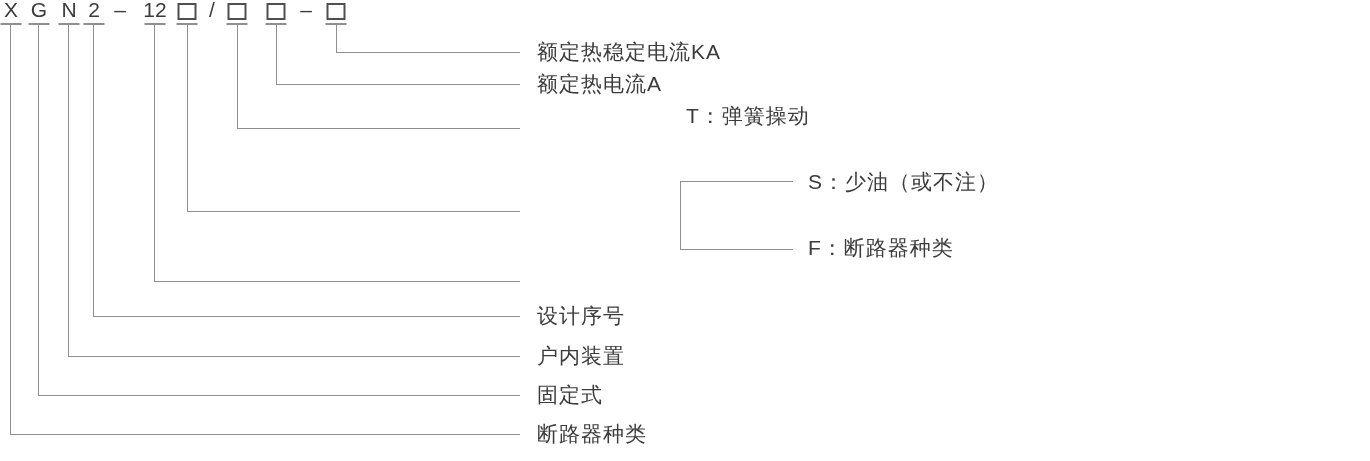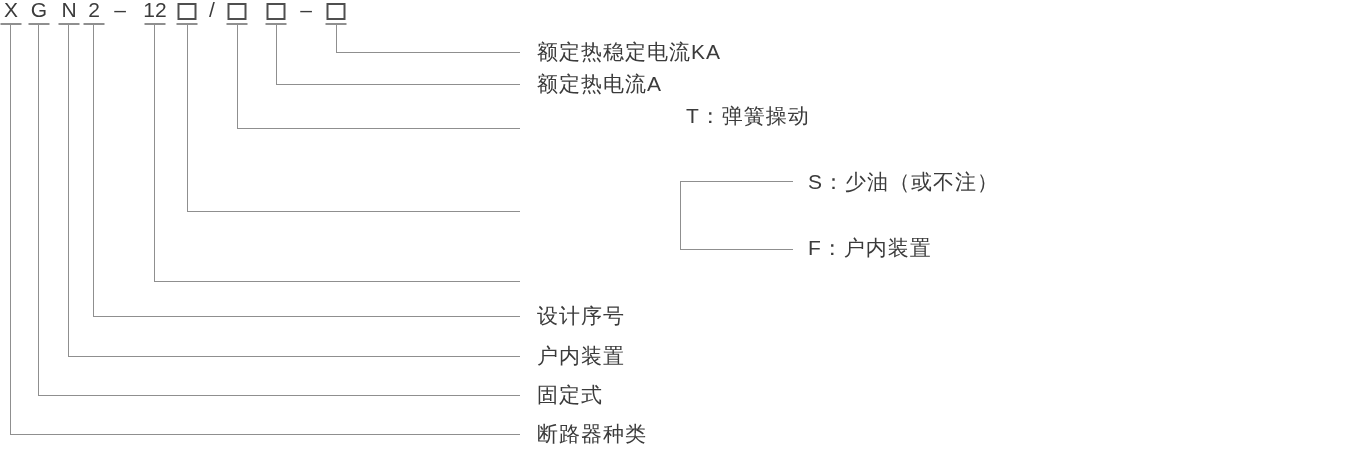--- a/index.html
+++ b/index.html
@@ -111,15 +111,15 @@
   <div class="lbl" style="top:84px">额定热电流A</div>
   <div class="lbl" style="top:316px">设计序号</div>
   <div class="lbl" style="top:356px">户内装置</div>
   <div class="lbl" style="top:395px">固定式</div>
   <div class="lbl" style="top:434px">断路器种类</div>
 
   <div class="lbl opt-td" style="top:116px">T：弹簧操动</div>
 
   <div class="bracket"></div>
   <div class="lbl opt-szf" style="top:182px">S：少油（或不注）</div>
-  <div class="lbl opt-szf" style="top:248px">F：户内装置</div>
+  <div class="lbl opt-szf" style="top:248px">F：断路器种类</div>
 
 </div>
 
 </body></html>

